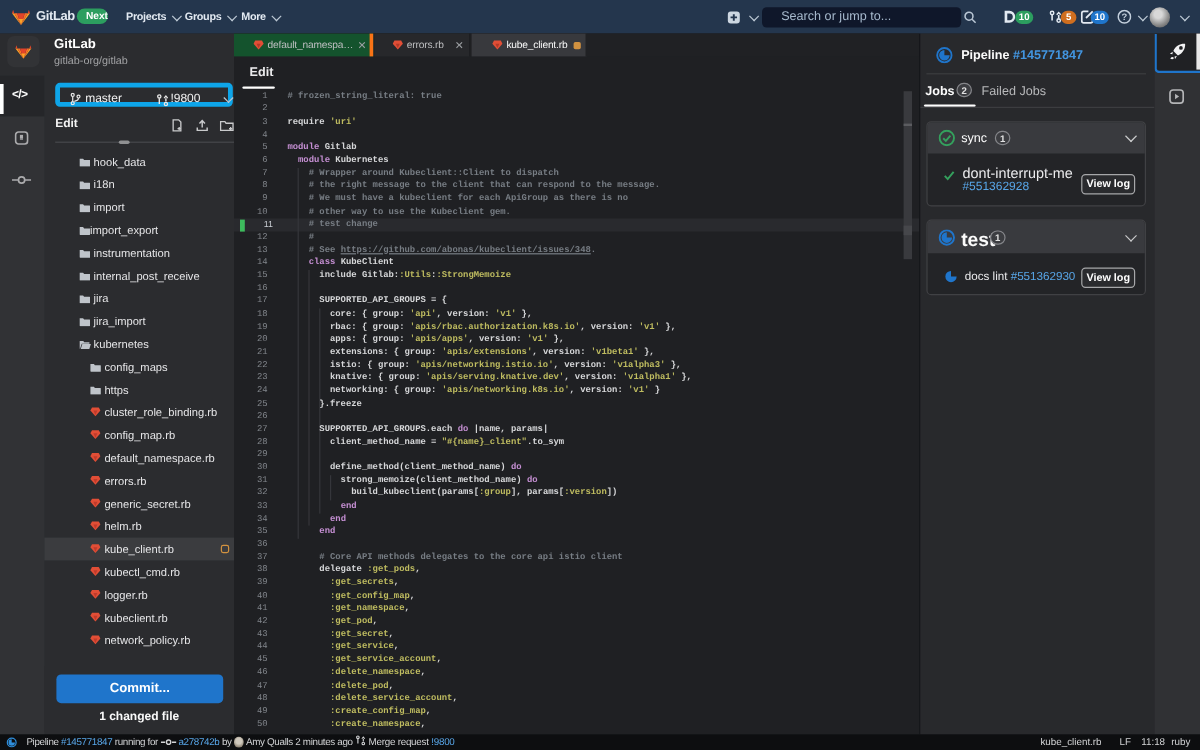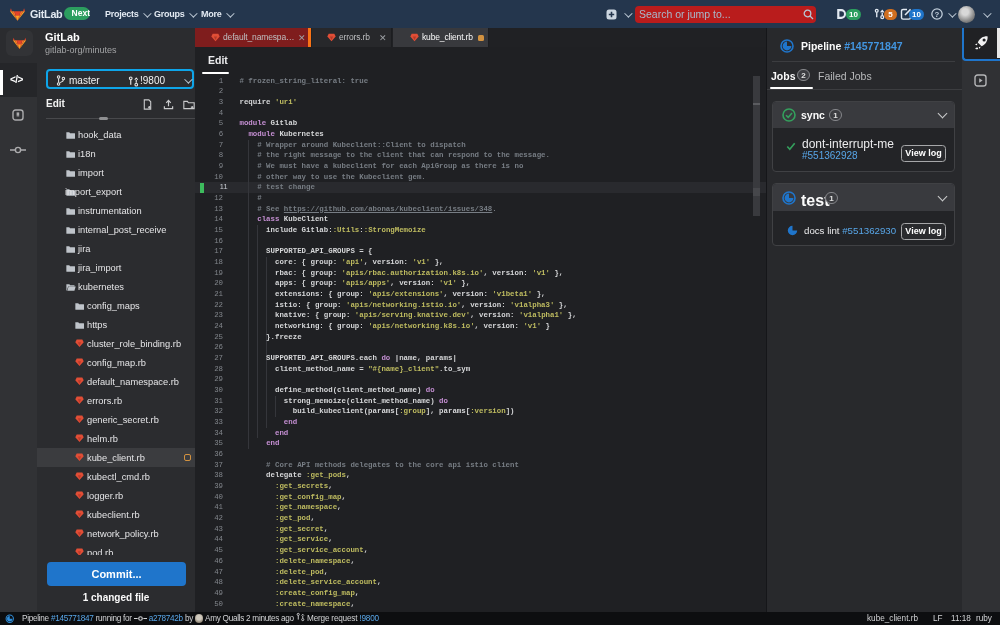--- a/index.html
+++ b/index.html
@@ -3,43 +3,43 @@
 <style>
 *{margin:0;padding:0;box-sizing:border-box}
 html,body{width:1000px;height:625px;overflow:hidden;background:#1f2023;font-family:"Liberation Sans",sans-serif;-webkit-font-smoothing:antialiased}
 .abs{position:absolute}
 #stage{position:relative;width:1000px;height:625px}
 
 #nav{position:absolute;left:0;top:0;width:1000px;height:28px;background:#24364d}
 .navlink{position:absolute;top:0;height:28px;line-height:28px;color:#e3eaf2;font-size:9px;font-weight:bold;letter-spacing:-0.25px}
 .chev{display:inline-block;width:6px;height:6px;border-right:1.4px solid #bcc8d4;border-bottom:1.4px solid #bcc8d4;transform:rotate(45deg) translateY(-2px);margin-left:4px;vertical-align:middle}
 #next{position:absolute;left:64px;top:7px;width:26px;height:13px;background:#2c9e5f;border-radius:7px;color:#fff;font-size:8.5px;font-weight:bold;text-align:right;line-height:13px}
-#search{position:absolute;left:635px;top:5.5px;width:181px;height:17px;background:#b91c1c;border-radius:4px;color:#a7bacd;font-size:10.5px;line-height:17px;padding-left:4px}
+#search{position:absolute;left:635px;top:5.5px;width:166px;height:17px;background:#0f172a;border-radius:4px;color:#a7bacd;font-size:10.5px;line-height:17px;padding-left:16px}
 .pill{position:absolute;top:9px;height:11px;border-radius:6px;color:#fff;font-size:8px;font-weight:bold;text-align:center;line-height:11px}
 
 #sidebar{position:absolute;left:0;top:28px;width:195px;height:584px;background:#2b2c2f}
 #lstrip{position:absolute;left:0;top:63px;width:37px;height:549px;background:#313235}
 #ltab{position:absolute;left:0;top:63px;width:37px;height:34px;background:#252629}
 #ltabbar{position:absolute;left:0;top:69.5px;width:3px;height:25px;background:#fff}
 #logobox{position:absolute;left:6px;top:30px;width:27px;height:26px;border-radius:6px;background:#323336}
-#branchbox{position:absolute;left:46px;top:69px;width:148px;height:20px;border:2px solid #0ea5e9;border-radius:4px}
+#branchbox{position:absolute;left:46px;top:69px;width:148px;height:20px;border:4px solid #0ea5e9;border-radius:4px}
 #treediv{position:absolute;left:46px;top:118px;width:149px;height:1px;background:#48494c}
 #treehandle{position:absolute;left:99px;top:117px;width:9px;height:2.5px;background:#8f9092;border-radius:2px}
 .trow{position:absolute;left:37px;width:158px;height:19px;color:#e5e5e7;font-size:9.3px}
 .trow .nm{position:absolute;top:4.6px}
 #selrow{position:absolute;left:37px;top:448px;width:158px;height:19px;background:#3b3c3f}
 #commitbtn{position:absolute;left:47px;top:562px;width:139px;height:24px;background:#1f75cb;border-radius:4px;color:#fff;font-size:11px;font-weight:bold;text-align:center;line-height:24px}
 #changed{position:absolute;left:37px;top:592px;width:158px;text-align:center;color:#fafafa;font-size:10px;font-weight:bold}
 #commitarea{position:absolute;left:37px;top:555px;width:158px;height:55px;background:#2b2c2f}
 
 #edarea{position:absolute;left:195px;top:28px;width:571px;height:584px;background:#1f2023}
 #tabbar{position:absolute;left:195px;top:28px;width:571px;height:19px;background:#202124}
 .tab{position:absolute;top:28px;height:19px}
 .tab .tnm{position:absolute;top:4.2px;font-size:9.3px;white-space:nowrap}
-#tab1{left:195px;width:116px;background:#7f1d1d;border-right:3px solid #f97316}
+#tab1{left:195px;width:116px;background:#14532d;border-right:3px solid #f97316}
 #tab2{left:312px;width:80px;background:#27282b;border-right:1px solid #1c1d20}
 #tab3{left:393px;width:96px;background:#38393d;border-right:1px solid #1c1d20}
 .tx{position:absolute;top:5px;color:#9da0a4;font-size:9px}
 #bc{position:absolute;left:208px;top:54px;color:#ececee;font-size:10.5px;font-weight:bold}
 #bcu{position:absolute;left:202px;top:71.5px;width:27px;height:2.5px;background:#fff;border-radius:1px}
 #curline{position:absolute;left:195px;top:182.2px;width:571px;height:10.7px;background:#292a2e}
 #gmark{position:absolute;left:200px;top:183px;width:3.5px;height:9.5px;background:#3dbb5d}
 #gutter{position:absolute;left:195px;top:75.6px;width:32.5px;font-family:"Liberation Mono",monospace;font-size:7.4px;line-height:10.666px;text-align:right;color:#82868c;white-space:pre}
 #code{position:absolute;left:239.5px;top:75.6px;font-family:"Liberation Mono",monospace;font-size:7.4px;line-height:10.666px;color:#d6d7d9;white-space:pre;font-weight:bold}
 .ig{position:absolute;width:1px;background:#35363b}
@@ -123,21 +123,21 @@
 <div id="logobox">
   <svg class="abs" style="left:6px;top:5px" width="15" height="14" viewBox="0 0 210 194">
     <path fill="#fca326" d="M12 74h24L105 194Z M198 74h-24L105 194Z"></path>
     <path fill="#fc6d26" d="M36 74h30L105 194Z M174 74h-30L105 194Z"></path>
     <path fill="#e24329" d="M66 74h78L105 194Z"></path>
     <path fill="#e24329" d="M12 74 24 37 36 74Z M198 74 186 37 174 74Z"></path>
     <path fill="#fca326" d="M83 132h44L105 194Z"></path>
   </svg>
 </div>
 <span class="abs" style="left:45px;top:31px;color:#fff;font-size:11px;font-weight:bold">GitLab</span>
-<span class="abs" style="left:45px;top:45px;color:#a2a3a5;font-size:9px">gitlab-org/minutes</span>
+<span class="abs" style="left:45px;top:45px;color:#a2a3a5;font-size:9px">gitlab-org/gitlab</span>
 <div id="lstrip"></div>
 <div id="ltab"></div>
 <div id="ltabbar"></div>
 <span class="abs" style="left:10px;top:74px;color:#fff;font-size:10px;font-weight:bold;letter-spacing:-0.6px">&lt;/&gt;</span>
 <svg class="abs" style="left:12px;top:109px" width="12" height="12" viewBox="0 0 12 12">
       <rect x="1" y="1" width="10" height="10" rx="2.5" fill="none" stroke="#ababad" stroke-width="1.4"></rect>
       <rect x="4.6" y="3.4" width="2.6" height="2.6" fill="#ababad"></rect>
       <rect x="4.6" y="6.2" width="2.6" height="1.2" fill="#ababad"></rect>
     </svg>
 <svg class="abs" style="left:10px;top:145px" width="16" height="10" viewBox="0 0 16 10">
@@ -192,21 +192,21 @@
 <div class="trow" style="top:163.0px">
       <svg style="position:absolute;left:29px;top:5.6px" width="9" height="8" viewBox="0 0 13 11">
         <path fill="#bfc4ca" d="M0.5 1.5 h4.2 l1.2 1.6 h6.6 a0.8 0.8 0 0 1 0.8 0.8 v6.3 a0.8 0.8 0 0 1 -0.8 0.8 h-11.2 a0.8 0.8 0 0 1 -0.8 -0.8 z"></path>
       </svg>
       <span class="nm" style="left:41px">import</span>
     </div>
 <div class="trow" style="top:182.0px">
       <svg style="position:absolute;left:29px;top:5.6px" width="9" height="8" viewBox="0 0 13 11">
         <path fill="#bfc4ca" d="M0.5 1.5 h4.2 l1.2 1.6 h6.6 a0.8 0.8 0 0 1 0.8 0.8 v6.3 a0.8 0.8 0 0 1 -0.8 0.8 h-11.2 a0.8 0.8 0 0 1 -0.8 -0.8 z"></path>
       </svg>
-      <span class="nm" style="left:28px">import_export</span>
+      <span class="nm" style="left:38px">import_export</span>
     </div>
 <div class="trow" style="top:201.0px">
       <svg style="position:absolute;left:29px;top:5.6px" width="9" height="8" viewBox="0 0 13 11">
         <path fill="#bfc4ca" d="M0.5 1.5 h4.2 l1.2 1.6 h6.6 a0.8 0.8 0 0 1 0.8 0.8 v6.3 a0.8 0.8 0 0 1 -0.8 0.8 h-11.2 a0.8 0.8 0 0 1 -0.8 -0.8 z"></path>
       </svg>
       <span class="nm" style="left:41px">instrumentation</span>
     </div>
 <div class="trow" style="top:220.0px">
       <svg style="position:absolute;left:29px;top:5.6px" width="9" height="8" viewBox="0 0 13 11">
         <path fill="#bfc4ca" d="M0.5 1.5 h4.2 l1.2 1.6 h6.6 a0.8 0.8 0 0 1 0.8 0.8 v6.3 a0.8 0.8 0 0 1 -0.8 0.8 h-11.2 a0.8 0.8 0 0 1 -0.8 -0.8 z"></path>
@@ -314,27 +314,20 @@
         <path fill="#c03a2b" d="M5 5.5h6L8 12z"></path>
       </svg>
       <span class="nm" style="left:50px">kubeclient.rb</span>
     </div>
 <div class="trow" style="top:524.0px">
       <svg style="position:absolute;left:38px;top:5.2px" width="9" height="8.5" viewBox="0 0 16 15">
         <path fill="#e14e36" d="M3 1h10l2.5 4.5L8 14 .5 5.5z"></path>
         <path fill="#c03a2b" d="M5 5.5h6L8 12z"></path>
       </svg>
       <span class="nm" style="left:50px">network_policy.rb</span>
-    </div>
-<div class="trow" style="top:543.0px">
-      <svg style="position:absolute;left:38px;top:5.2px" width="9" height="8.5" viewBox="0 0 16 15">
-        <path fill="#e14e36" d="M3 1h10l2.5 4.5L8 14 .5 5.5z"></path>
-        <path fill="#c03a2b" d="M5 5.5h6L8 12z"></path>
-      </svg>
-      <span class="nm" style="left:50px">pod.rb</span>
     </div>
 <div id="commitarea"></div>
 <div id="commitbtn">Commit...</div>
 <div id="changed">1 changed file</div>
 
 <div id="edarea"></div>
 <div id="tabbar"></div>
 <div class="tab" id="tab1">
       <svg class="gem" style="position:absolute;left:16px;top:5px" width="9" height="9" viewBox="0 0 16 15">
         <path fill="#e14e36" d="M3 1h10l2.5 4.5L8 14 .5 5.5z"></path>
@@ -485,21 +478,21 @@
 <span class="abs" style="left:818px;top:69.5px;color:#b8b9bb;font-size:10.5px">Failed Jobs</span>
 <div id="rtabu"></div>
     <div id="rtdiv"></div>
 
 <div class="card" style="top:101px;height:71px">
   <div class="cardhdr"></div>
   <svg class="abs" style="left:9px;top:6px" width="14" height="14" viewBox="0 0 14 14">
         <circle cx="7" cy="7" r="6" fill="none" stroke="#34a05d" stroke-width="1.6"></circle>
         <path d="M4 7.2 L6.2 9.4 L10 5" fill="none" stroke="#34a05d" stroke-width="1.6"></path>
       </svg>
-  <span class="abs" style="left:28px;top:7px;color:#fbfbfb;font-size:10.5px;font-weight:bold">sync</span>
+  <span class="abs" style="left:28px;top:7px;color:#fbfbfb;font-size:10.5px;font-weight:normal">sync</span>
   <div class="badge" style="left:56px;width:13px">1</div>
   <i class="chev2 abs" style="left:166px;top:8px"></i>
   <svg class="abs" style="left:13px;top:40px" width="10" height="9" viewBox="0 0 12 11">
         <path d="M1.5 5.5 L4.5 8.8 L10.5 1.5" fill="none" stroke="#34a05d" stroke-width="2"></path>
       </svg>
   <span class="abs" style="left:29px;top:35px;color:#ebebed;font-size:12px">dont-interrupt-me</span>
   <span class="abs blue" style="left:29px;top:47.5px;font-size:10px">#551362928</span>
   <div class="vlog" style="top:43px">View log</div>
 </div>
 

